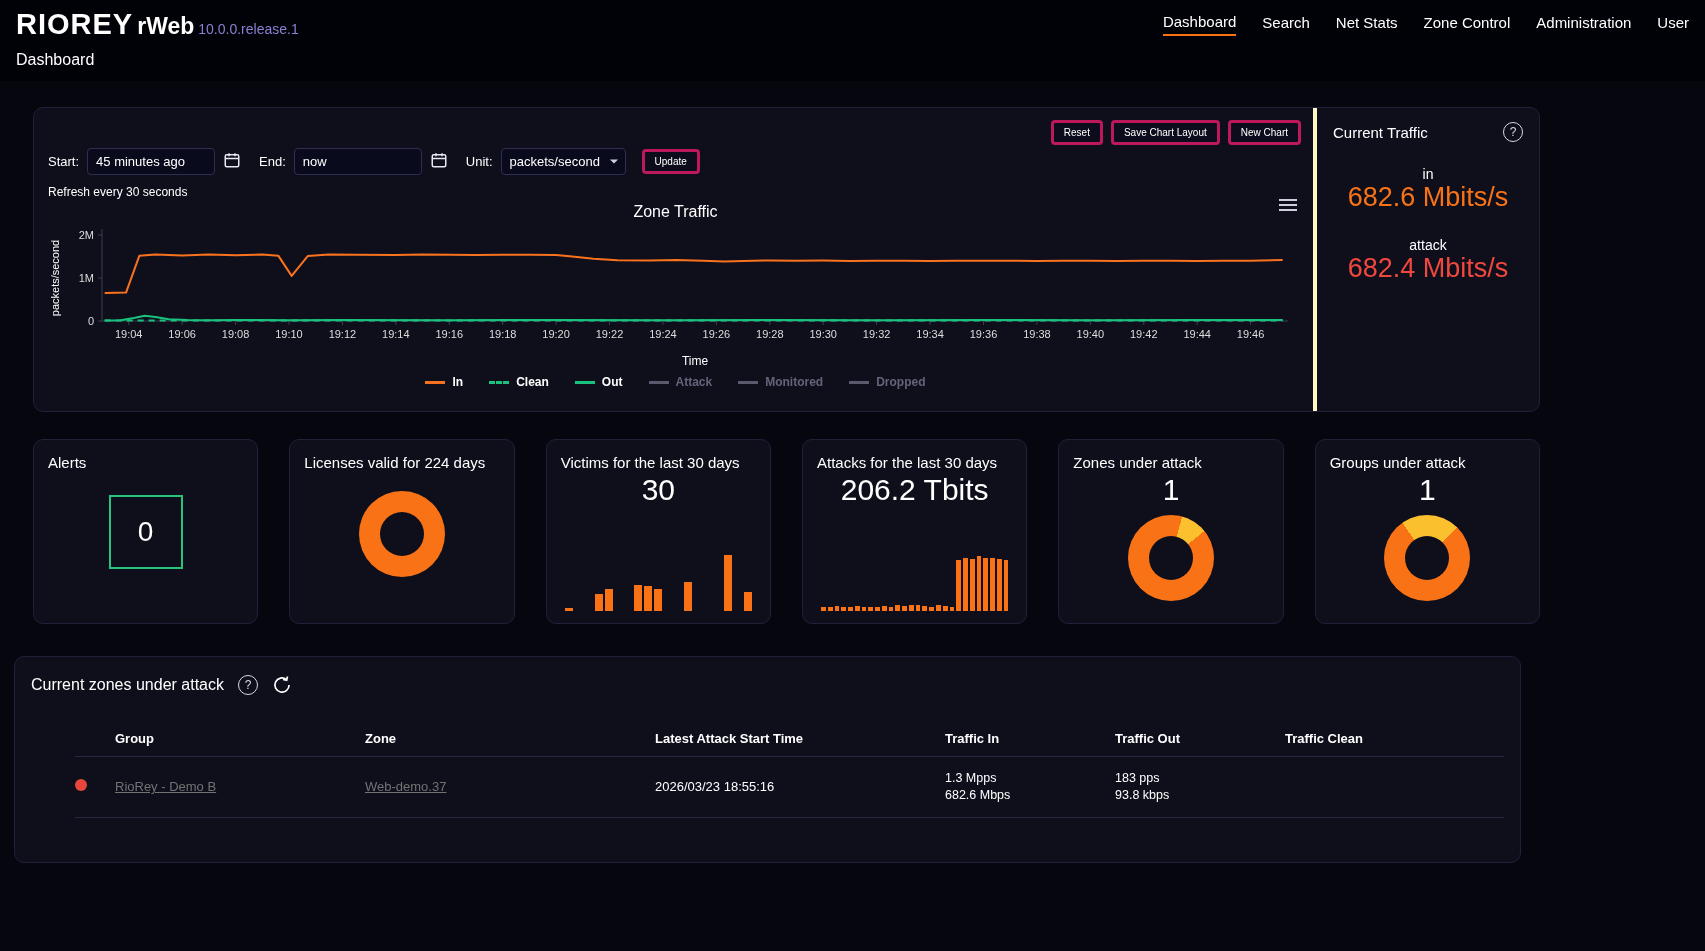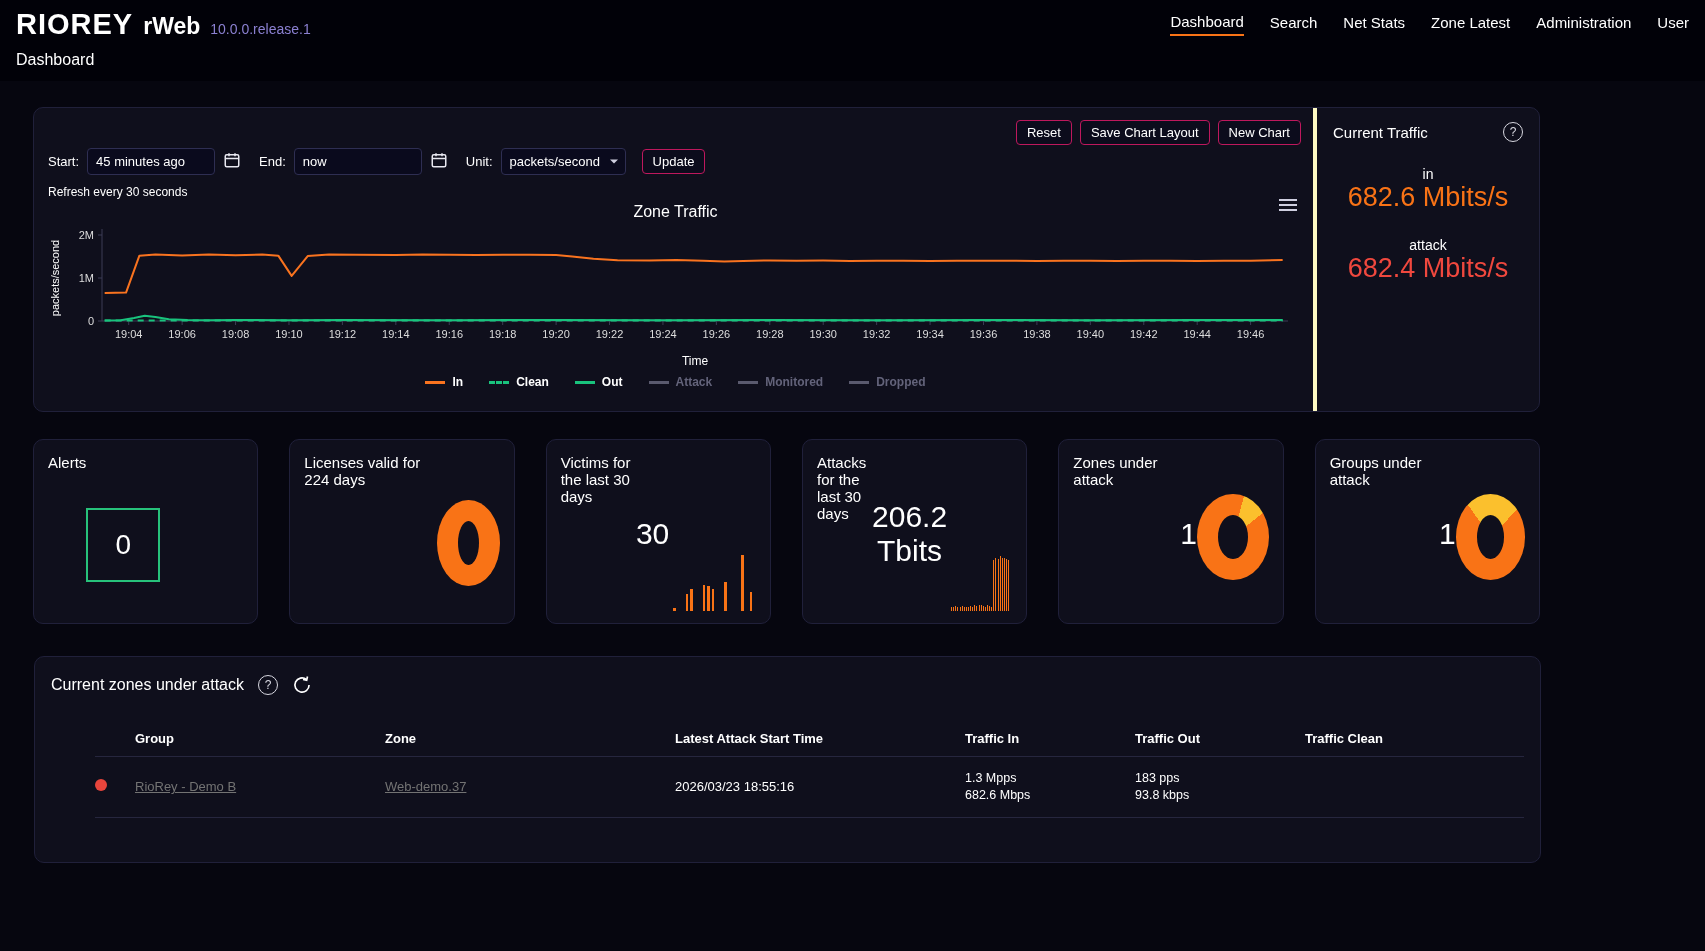--- a/index.html
+++ b/index.html
@@ -2,36 +2,36 @@
 <html><head>
 <meta charset="utf-8">
 <style>
   *{box-sizing:border-box;margin:0;padding:0}
   html,body{width:1705px;height:951px}
   body{background:#06060f;color:#fff;font-family:"Liberation Sans",sans-serif;overflow:hidden}
 
   
   .header{background:#010108;padding:8px 16px 12px}
   .header-top{display:flex;justify-content:space-between;align-items:center}
-  .brand{display:flex;align-items:baseline;gap:10px}
+  .brand{display:flex;align-items:baseline;gap:4px}
   .logo{font-size:29px;font-weight:bold;letter-spacing:1px}
   .app-name{font-size:23px;font-weight:bold}
   .version{font-size:14px;color:#8b80d1}
   .nav{display:flex;gap:26px;align-items:center;font-size:15px}
   .nav-item{cursor:pointer;padding-bottom:4px;white-space:nowrap}
   .nav-item.active{border-bottom:2px solid #f97316}
   .page-title{font-size:16px;margin-top:10px}
 
   
   .panel{background:#0f0f1c;border:1px solid #20203a;border-radius:10px}
 
   .chart-panel{width:1507px;margin:26px 0 0 33px;display:flex;height:305px}
   .chart-left{flex:1;position:relative;padding:14px 10px 6px 14px;min-width:0}
   .top-buttons{position:absolute;top:12px;right:12px;display:flex;gap:8px}
-  .btn{background:#0c0c1c;border:1px solid #be185d;color:#fff;font-size:13px;padding:4px 10px;border-radius:4px;cursor:pointer;font-family:inherit;white-space:nowrap}
+  .btn{background:#0c0c1c;border:3px solid #be185d;color:#fff;font-size:10px;padding:4px 10px;border-radius:4px;cursor:pointer;font-family:inherit;white-space:nowrap}
   .controls{display:flex;align-items:center;gap:8px;margin-top:26px;font-size:13px}
   .text-input{background:#0a0a1d;border:1px solid #2e2e52;border-radius:4px;color:#fff;font-size:13px;padding:5px 8px;width:128px;font-family:inherit}
   .cal-btn{background:none;border:none;cursor:pointer;padding:0 10px 0 0;display:flex;align-items:center}
   .select-wrap{position:relative;display:inline-block}
   .select-wrap::after{content:"";position:absolute;right:8px;top:50%;transform:translateY(-30%);border:4px solid transparent;border-top-color:#cfcfe0;pointer-events:none}
   .unit-select{appearance:none;-webkit-appearance:none;background:#0a0a1d;border:1px solid #2e2e52;border-radius:4px;color:#fff;font-size:13px;padding:5px 24px 5px 8px;font-family:inherit;cursor:pointer}
   .update-btn{margin-left:8px}
   .refresh-note{font-size:12px;margin-top:10px}
   .chart-title{text-align:center;font-size:16px;margin-top:4px}
   .hamburger{position:absolute;right:16px;top:90px;cursor:pointer;display:flex}
@@ -45,32 +45,32 @@
   .ct-head{display:flex;justify-content:space-between;align-items:center}
   .ct-title{font-size:15px}
   .help-circle{width:20px;height:20px;border:1.5px solid #d7d7e0;border-radius:50%;display:flex;align-items:center;justify-content:center;font-size:12px;color:#d7d7e0;cursor:pointer;flex-shrink:0}
   .ct-label{text-align:center;font-size:14px;margin-top:24px}
   .ct-value{text-align:center;font-size:27px;white-space:nowrap}
   .ct-value.in{color:#f97316}
   .ct-value.attack{color:#f0483e}
 
   
   .cards{display:grid;grid-template-columns:repeat(6,1fr);gap:31px;width:1507px;margin:27px 0 0 33px}
-  .card{height:185px;padding:14px 14px 12px;display:flex;flex-direction:row;align-items:center}
+  .card{height:185px;padding:14px 14px 12px;display:flex;flex-direction:column;align-items:center}
   .card-title{font-size:15px;align-self:flex-start}
   .alert-box{width:74px;height:74px;border:2px solid #27c27b;display:flex;align-items:center;justify-content:center;font-size:28px;margin-top:24px}
   .card-value{font-size:30px;margin-top:2px;text-align:center}
   .donut{width:86px;height:86px;border-radius:50%;position:relative;margin-top:20px}
   .donut.small{margin-top:8px}
   .donut .hole{position:absolute;inset:21px;background:#0f0f1c;border-radius:50%}
   .mini-bars{display:flex;align-items:flex-end;gap:2px;height:62px;width:100%;margin-top:auto;padding:0 4px}
   .mini-bars .bar{flex:1;background:#f97316}
 
   
-  .zones-panel{width:1507px;margin:32px 0 0 34px;padding:18px 16px 20px;min-height:207px}
+  .zones-panel{width:1507px;margin:32px 0 0 14px;padding:18px 16px 20px;min-height:207px}
   .zp-head{display:flex;align-items:center;gap:14px}
   .zp-title{font-size:16px}
   .refresh-btn{cursor:pointer;display:flex;background:none;border:none;padding:0}
   .table{margin:36px 0 0 44px}
   .trow{display:grid;grid-template-columns:40px 250px 290px 290px 170px 170px 1fr;align-items:center}
   .thead{font-weight:bold;font-size:13px;border-bottom:1px solid #26263e;padding-bottom:10px}
   .tdata{font-size:13px;border-bottom:1px solid #26263e;padding:13px 0}
   .link{color:#737373;text-decoration:underline;cursor:pointer}
   .dot{width:12px;height:12px;border-radius:50%;background:#e8453c}
   .cell-lines div{font-size:12.5px;line-height:1.35}
@@ -82,21 +82,21 @@
   <div class="header-top">
     <div class="brand">
       <span class="logo">RIOREY</span>
       <span class="app-name">rWeb</span>
       <span class="version">10.0.0.release.1</span>
     </div>
     <nav class="nav" id="nav">
         <span class="nav-item active">Dashboard</span>
         <span class="nav-item">Search</span>
         <span class="nav-item">Net Stats</span>
-        <span class="nav-item">Zone Latest</span>
+        <span class="nav-item">Zone Control</span>
         <span class="nav-item">Administration</span>
         <span class="nav-item">User</span>
       </nav>
   </div>
   <div class="page-title">Dashboard</div>
 </header>
 
 <main>
 
   <section class="panel chart-panel">

